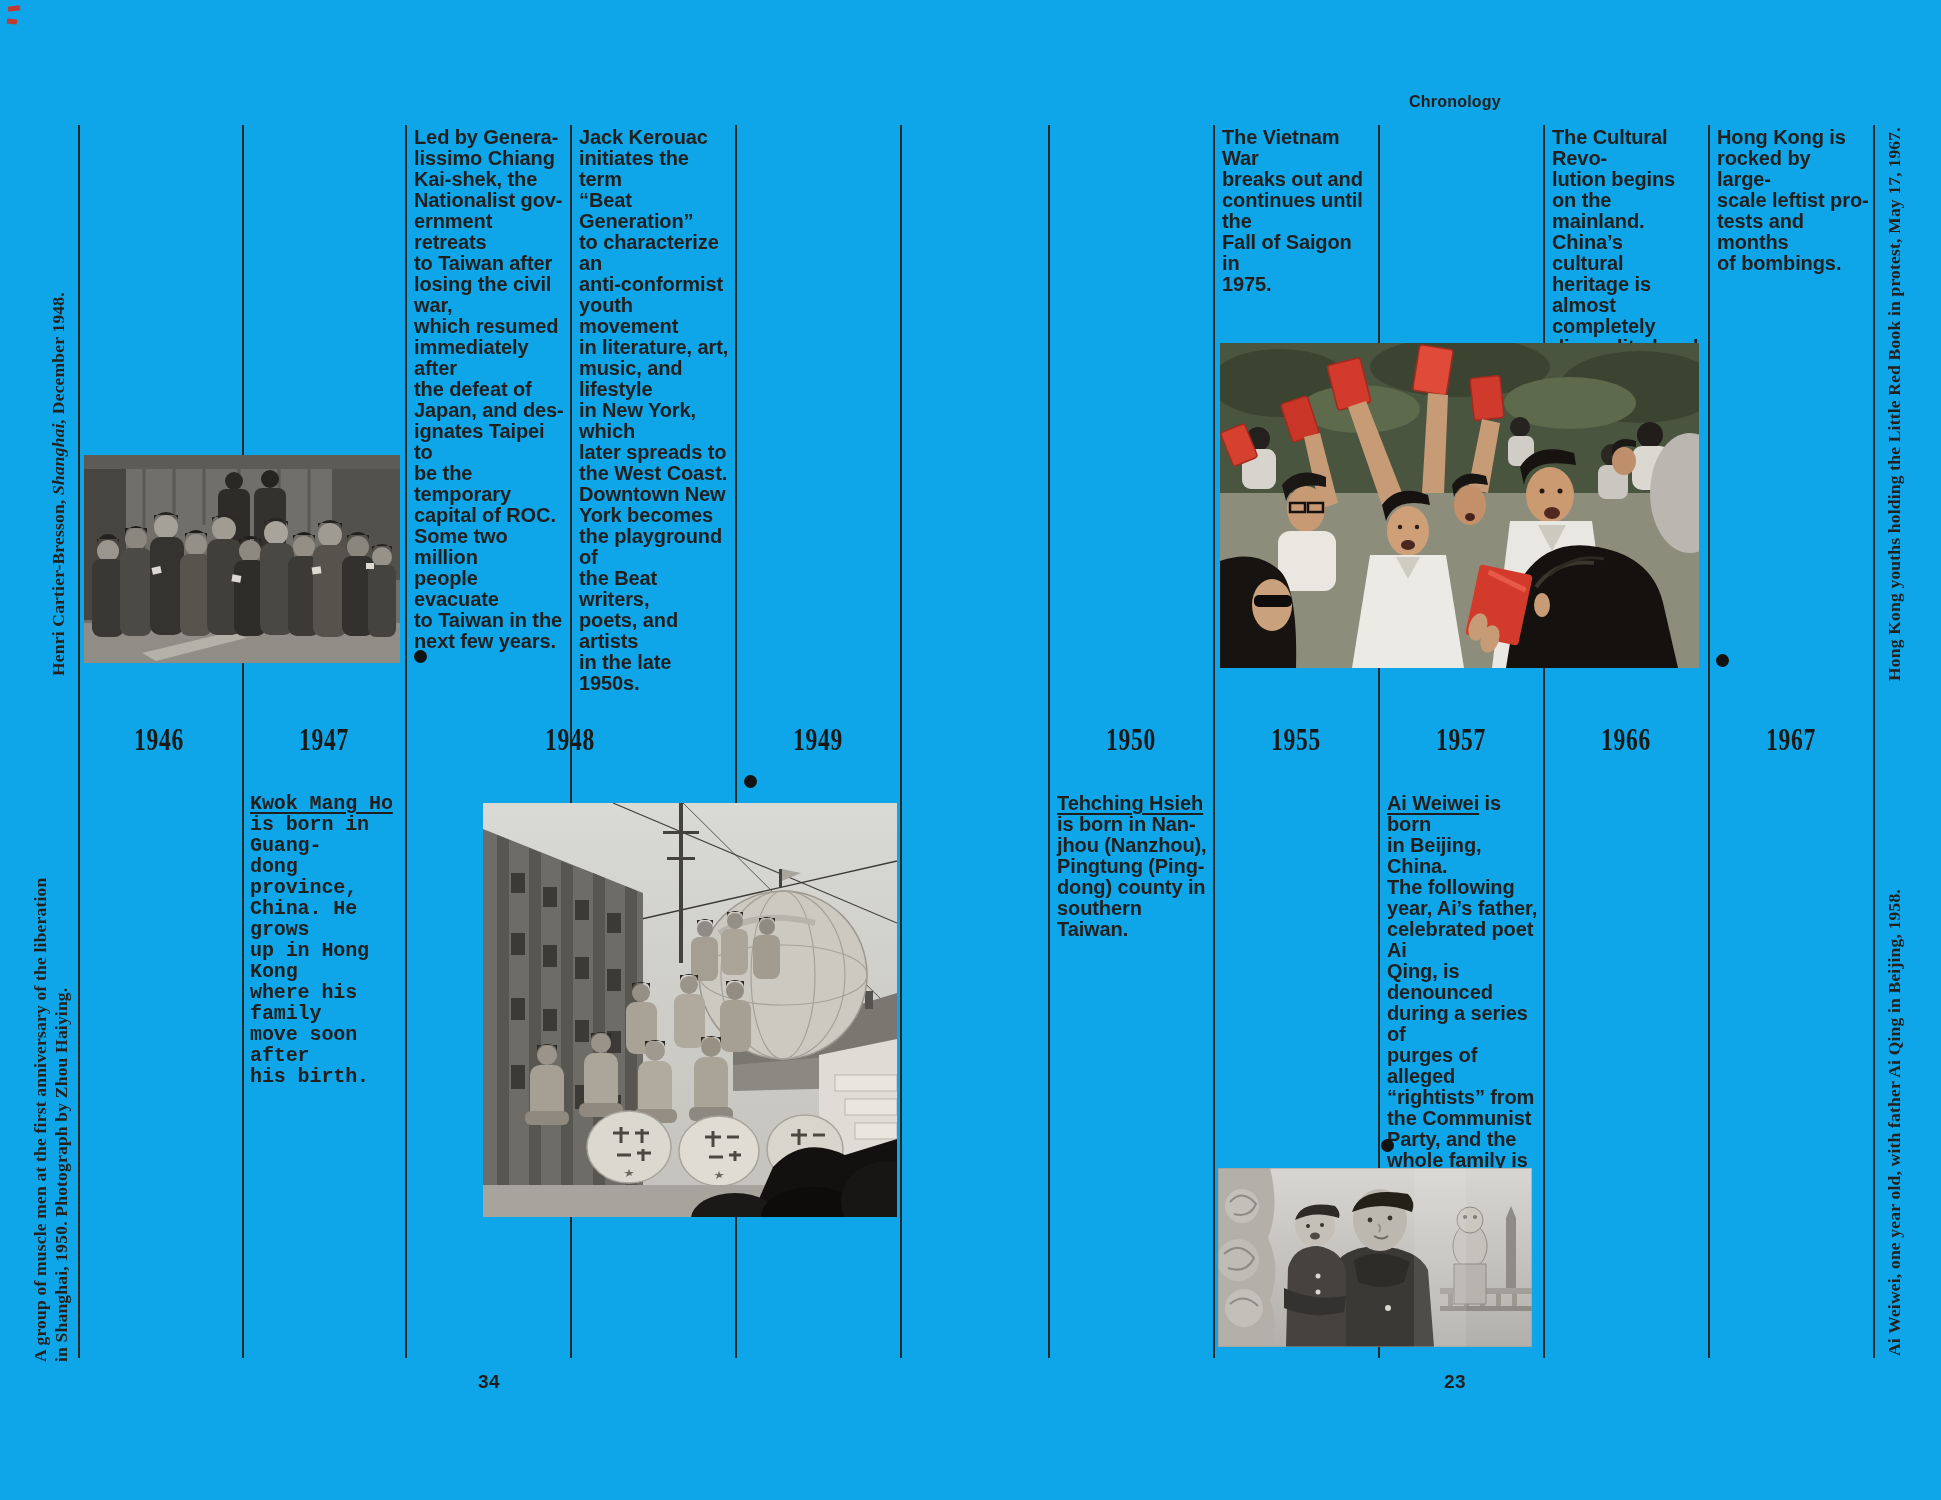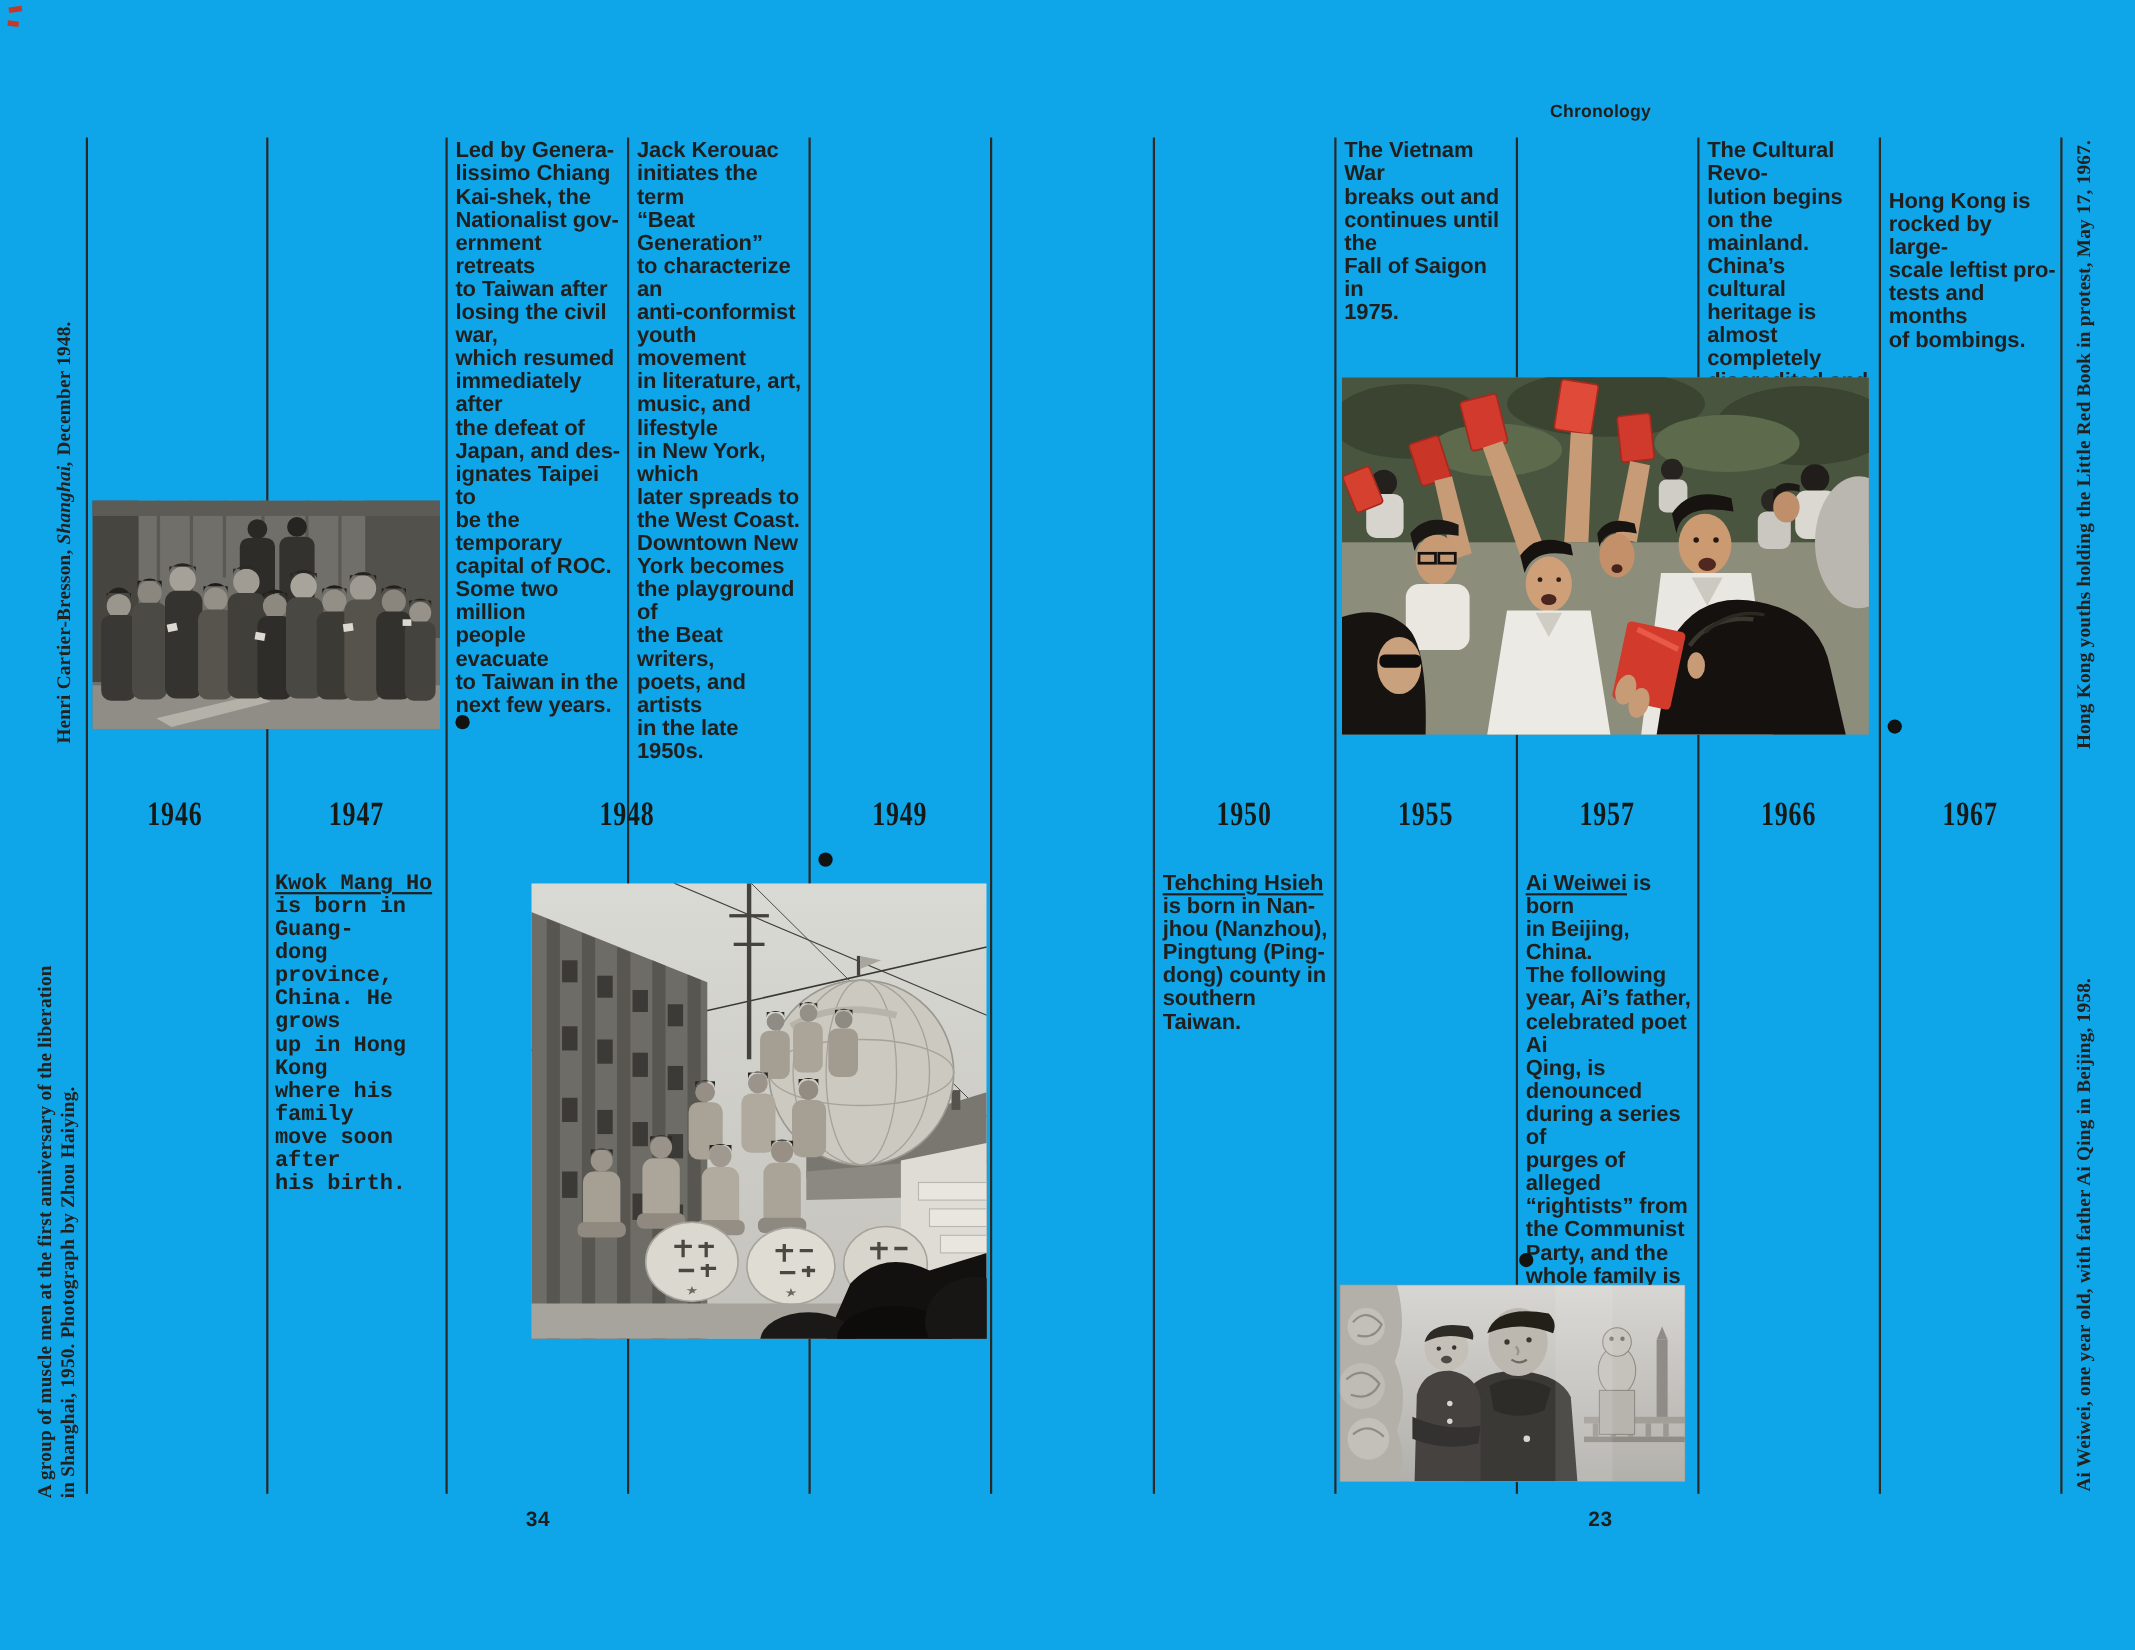--- a/index.html
+++ b/index.html
@@ -113,21 +113,21 @@
 1975.</div>
   <div class="event" style="left:1552px; top:127px;">The Cultural Revo-
 lution begins on the
 mainland. China’s
 cultural heritage is
 almost completely
 discredited and
 destroyed in a bit-
 ter and prolonged
 political struggle.</div>
-  <div class="event" style="left:1717px; top:127px;margin-top:46px;">Hong Kong is
+  <div class="event" style="left:1717px; top:127px;">Hong Kong is
 rocked by large-
 scale leftist pro-
 tests and months
 of bombings.</div>
 
   <div class="event" style="left:250px; top:793px;font-family:Liberation Mono, monospace;"><span class="uname">Kwok Mang Ho</span><span>
 is born in Guang-
 dong province,
 China. He grows
 up in Hong Kong

